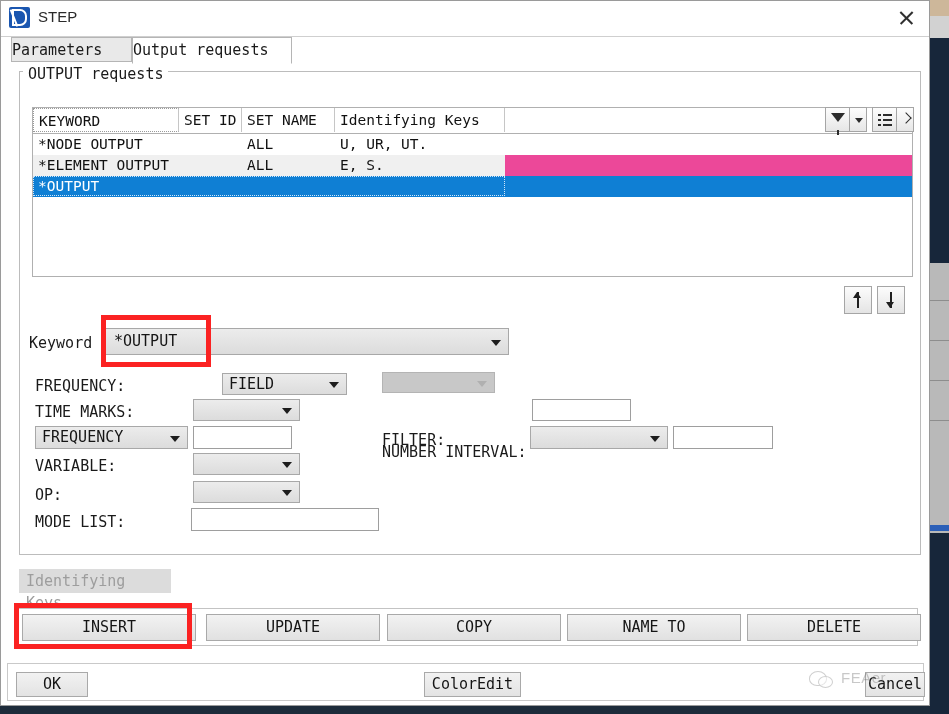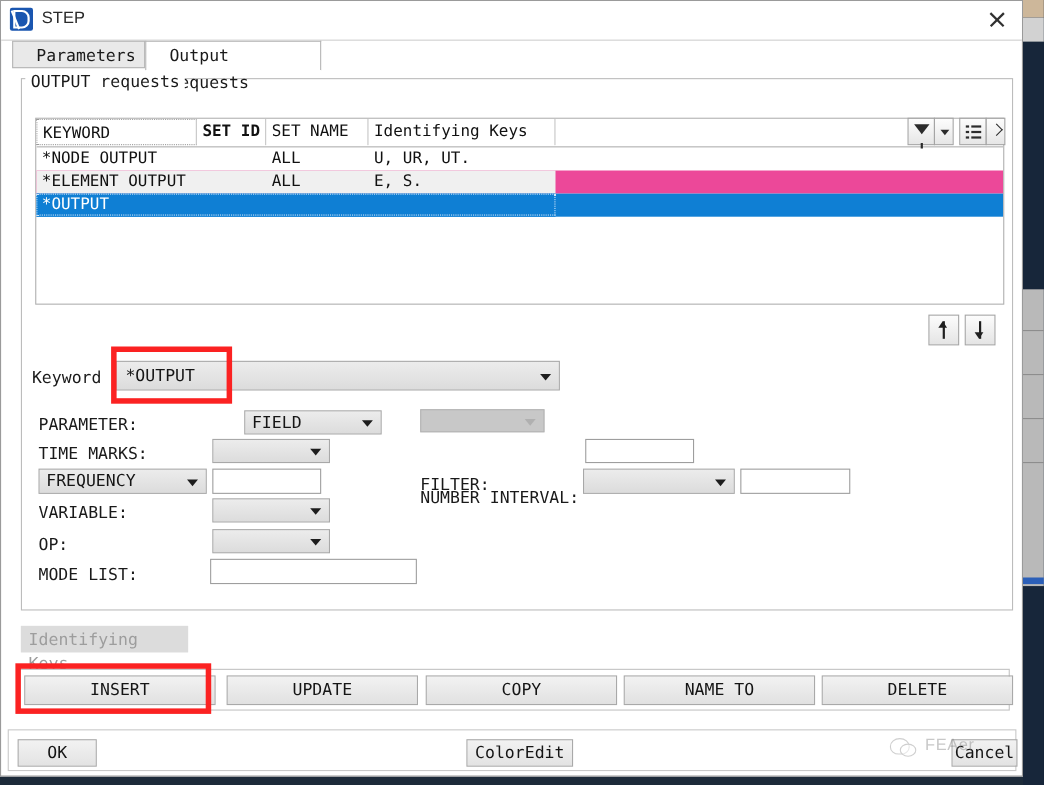--- a/index.html
+++ b/index.html
@@ -86,21 +86,21 @@
     position: absolute; left: 0px; top: 36px;
     width: 928px; height: 26px;
   }
   .tab {
     position: absolute; top: 0px;
     height: 25px;
     line-height: 25px;
     font-size: 15px;
     font-family: "DejaVu Sans Mono", monospace;
     color: #1a1a1a;
-    padding: 0 21px;
+    padding: 0 0;
     box-sizing: border-box;
     border: 1px solid #b5b5b5;
     background: #e9e9e9;
     cursor: pointer;
   }
   .tab.active {
     background: #ffffff;
     border-bottom-color: #ffffff;
     height: 27px;
     line-height: 25px;
@@ -434,21 +434,21 @@
       <div class="tab tab-params">Parameters</div>
       <div class="tab tab-output active">Output requests</div>
     </div>
 
     <div class="groupbox"></div>
     <div class="group-title">OUTPUT requests</div>
 
     <div class="grid">
       <div class="grid-header">
         <div class="gh-cell first" style="left:0px; width:146px;">KEYWORD</div>
-        <div class="gh-cell" style="left:146px; width:63px;font-weight:bold;">SET ID</div>
+        <div class="gh-cell" style="left:146px; width:63px;">SET ID</div>
         <div class="gh-cell" style="left:209px; width:93px;">SET NAME</div>
         <div class="gh-cell" style="left:302px; width:170px;">Identifying Keys</div>
       </div>
 
       <div class="grid-row">
         <div class="rowfill" style="width:472px;"></div>
         <div class="gr-cell" style="left:0px; width:146px;">*NODE OUTPUT</div>
         <div class="gr-cell" style="left:146px; width:63px;"></div>
         <div class="gr-cell" style="left:209px; width:93px;">ALL</div>
         <div class="gr-cell" style="left:302px; width:170px;">U, UR, UT.</div>
@@ -502,21 +502,21 @@
       <span class="arrow-v"></span>
       <span class="arrow-head-dn"></span>
     </div>
 
     <div class="lbl" style="left:28px; top:333px;">Keyword</div>
     <div class="combo kw-combo">
       <span class="cv">*OUTPUT</span>
       <span class="ca"></span>
     </div>
 
-    <div class="lbl" style="left:34px; top:376px;">PARAMETER:</div>
+    <div class="lbl" style="left:34px; top:376px;">FREQUENCY:</div>
     <div class="combo" style="left:192px; top:372px; width:125px; height:22px; line-height:20px;margin-left:29px;">
       <span class="cv">FIELD</span>
       <span class="ca"></span>
     </div>
     <div class="combo disabled" style="left:381px; top:371px; width:113px; height:21px; line-height:19px;">
       <span class="cv"></span>
       <span class="ca"></span>
     </div>
 
     <div class="lbl" style="left:34px; top:402px;">TIME MARKS:</div>

